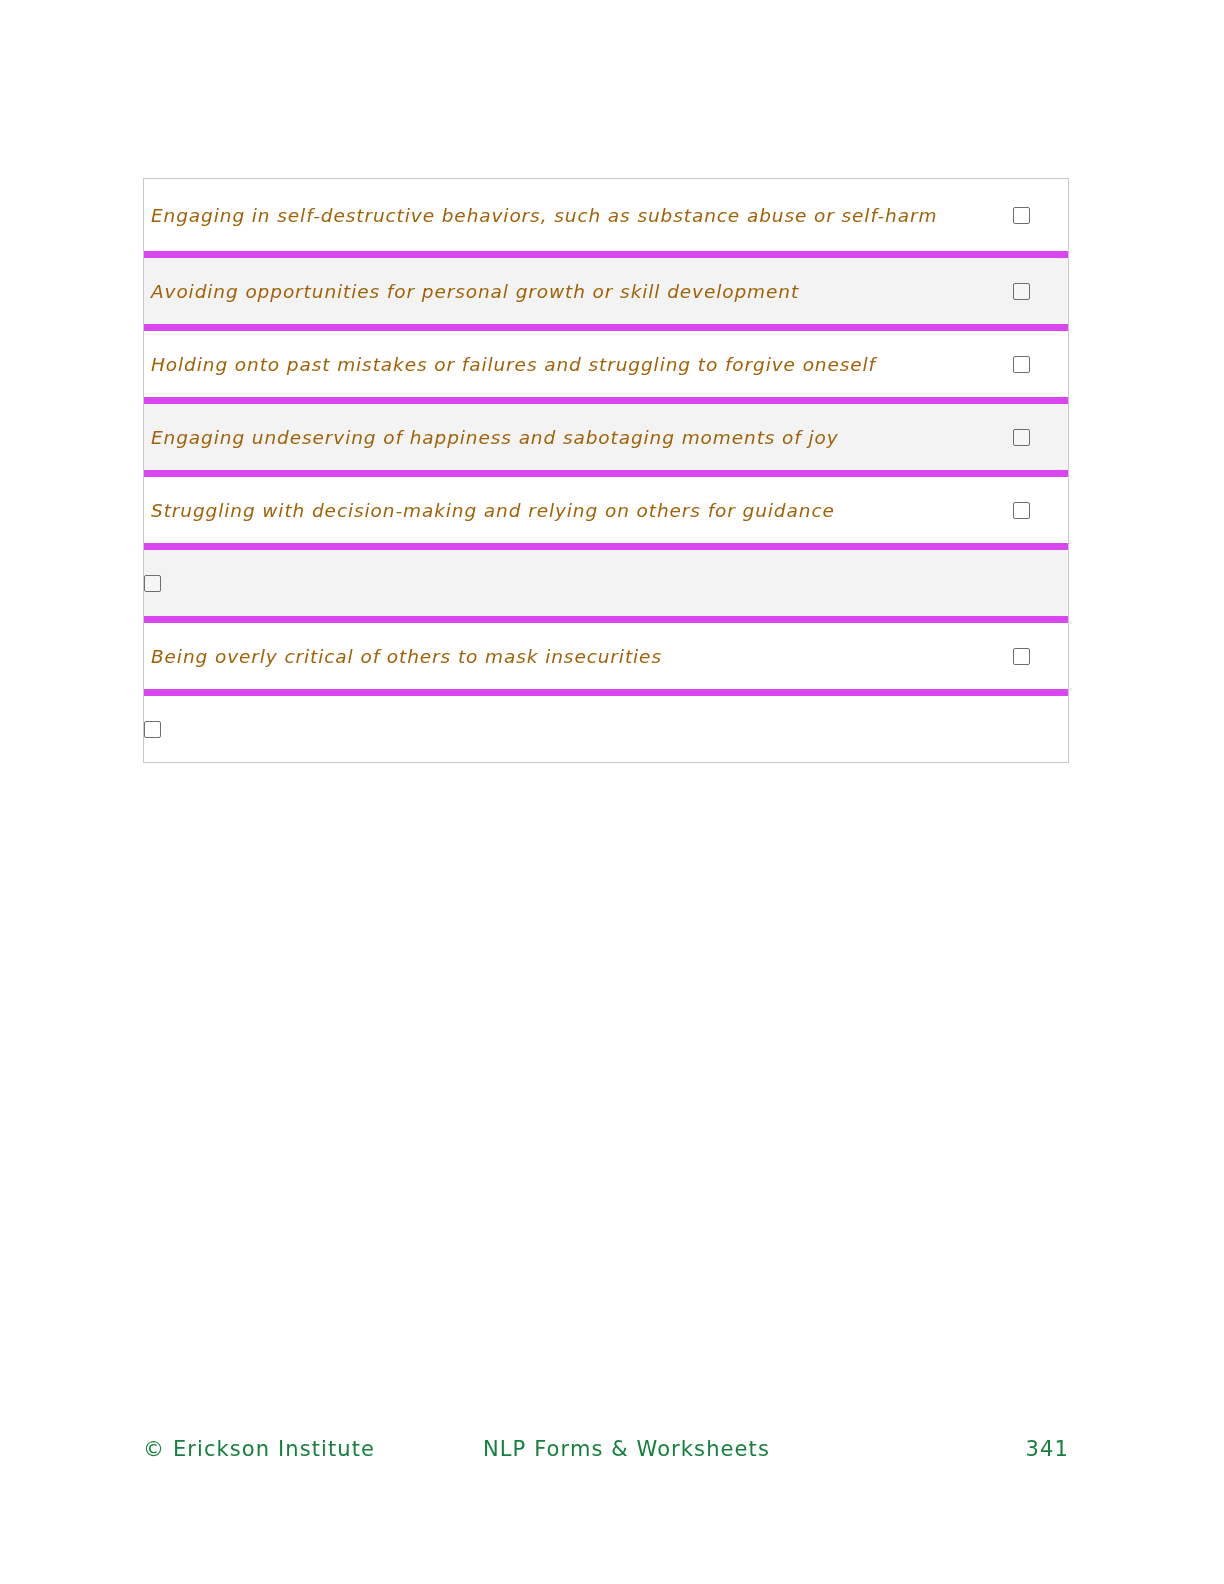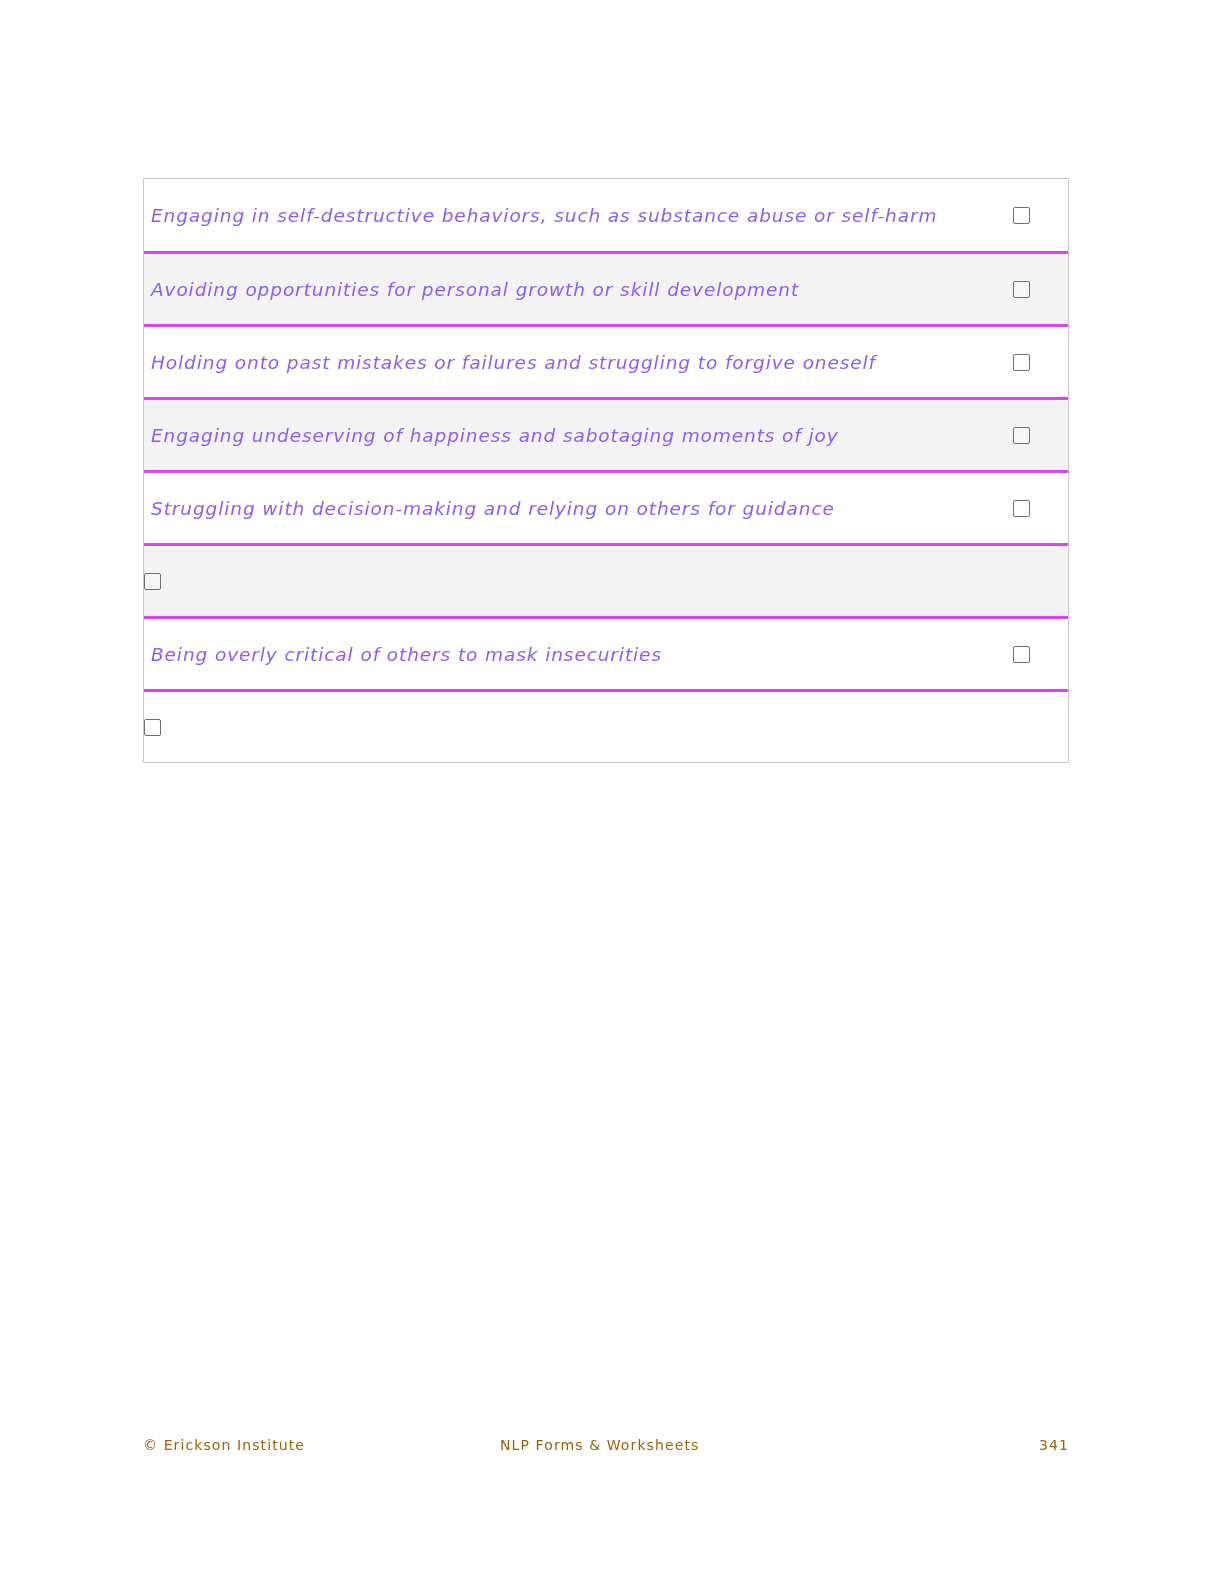--- a/index.html
+++ b/index.html
@@ -20,58 +20,58 @@
       top: 178px;
       width: 926px;
       border: 1px solid #c8c8c8;
       box-sizing: border-box;
     }
     .row {
       height: 73px;
       display: flex;
       align-items: center;
       justify-content: space-between;
-      border-top: 3px solid #d946ef;
+      border-top: 7px solid #d946ef;
       box-sizing: border-box;
     }
     .row:first-child { border-top: none; height: 72px; }
     .row.alt { background: #f3f3f3; }
     .row-text {
       padding-left: 7px;
       font-style: italic;
       font-size: 18.5px;
       letter-spacing: 0.9px;
-      color: #8b5cf6;
+      color: #a16207;
       white-space: nowrap;
     }
     .checkbox {
       width: 17px;
       height: 17px;
       border: 1.5px solid #6e6e6e;
       border-radius: 2px;
       box-sizing: border-box;
       margin-right: 38px;
       background: #ffffff;
       cursor: pointer;
       flex: 0 0 auto;
     }
     .row.alt .checkbox { background: #f6f6f6; }
     .footer {
       position: absolute;
       left: 143px;
       top: 1437px;
       width: 926px;
       height: 22px;
-      font-size: 14px;
+      font-size: 21px;
       letter-spacing: 1.1px;
-      color: #a16207;
+      color: #15803d;
     }
     .footer span { position: absolute; top: 0; }
     .footer .left { left: 0; }
-    .footer .center { left: 357px; }
+    .footer .center { left: 340px; }
     .footer .right { right: 0; margin-left: 28px; }
   </style>
 </head>
 <body>
 
 <div class="checklist">
   <div class="row">
     <span class="row-text">Engaging in self-destructive behaviors, such as substance abuse or self-harm</span>
     <div class="checkbox"></div>
   </div>

